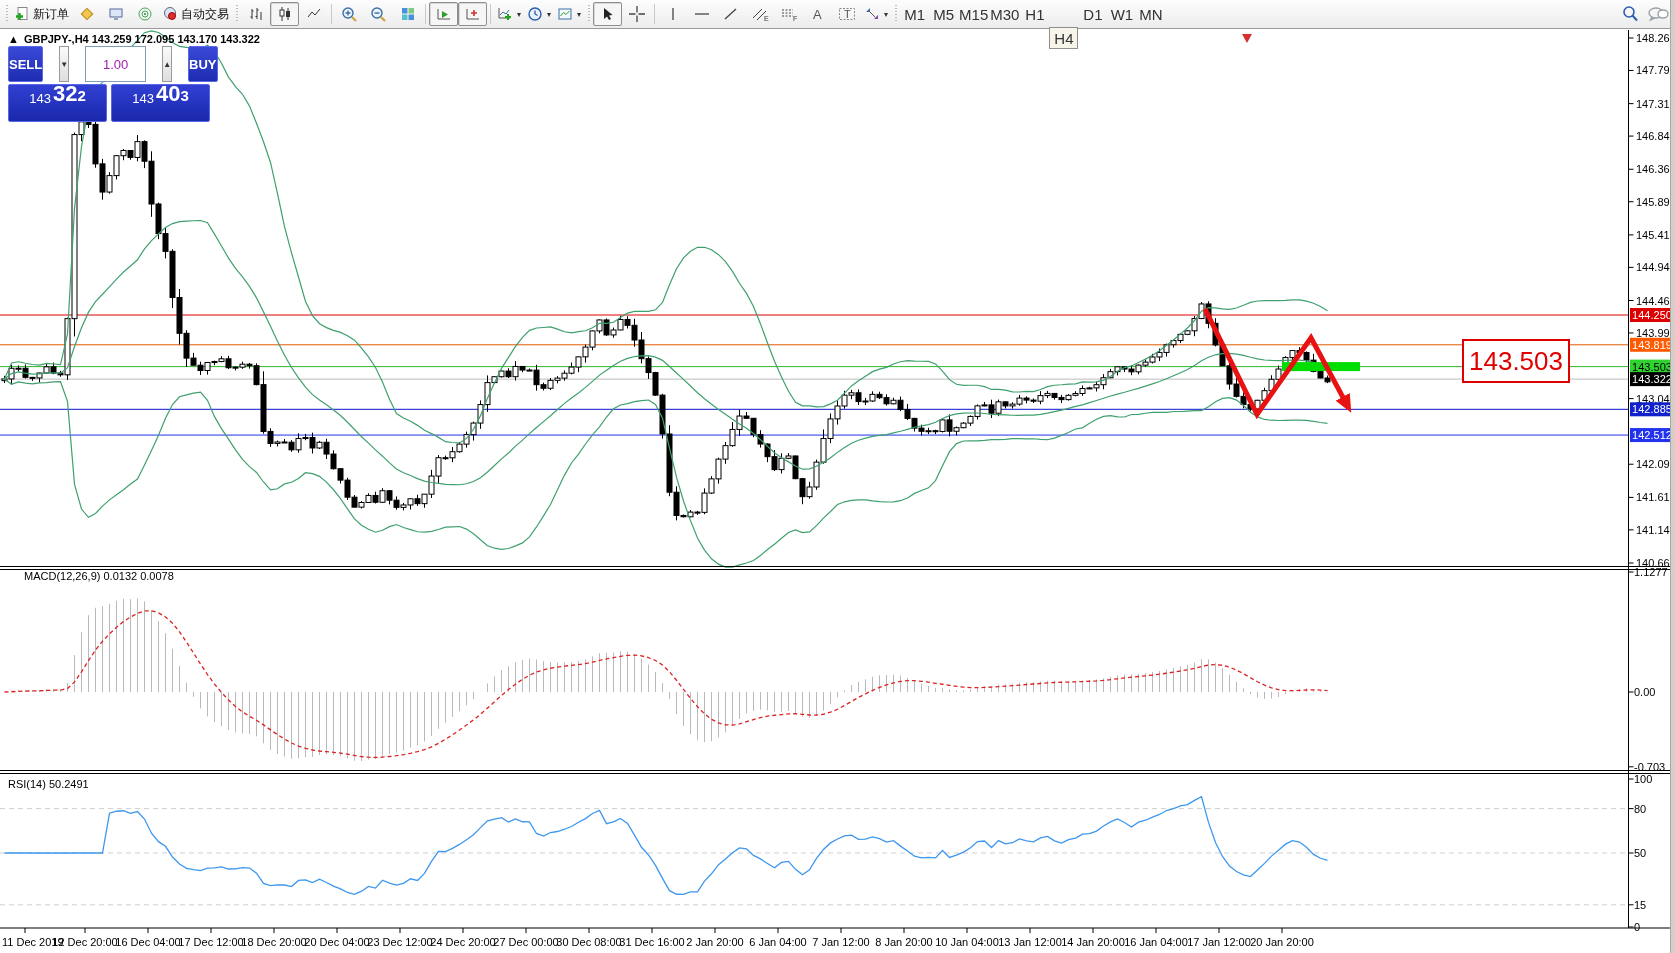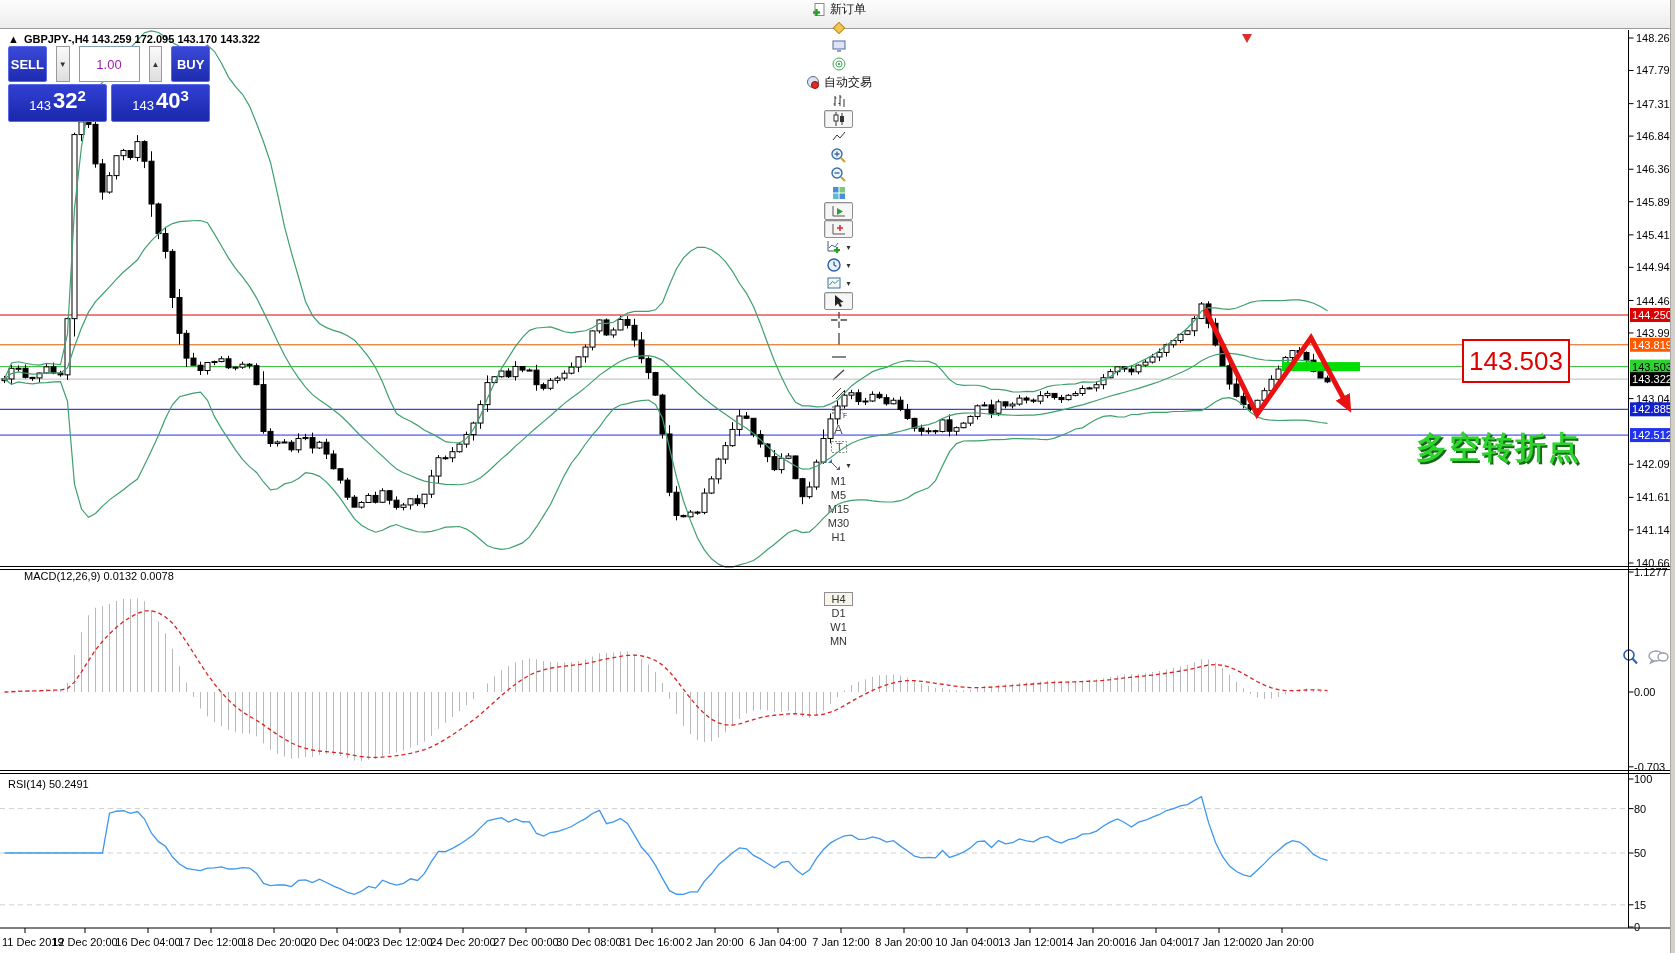--- a/index.html
+++ b/index.html
@@ -2,56 +2,56 @@
 <html><head>
 <meta charset="utf-8">
 <title>MT4 GBPJPY H4</title>
 <style>
   html,body{margin:0;padding:0;background:#fff;}
   .app{position:relative;width:1675px;height:953px;overflow:hidden;background:#fff;
        font-family:"Liberation Sans","DejaVu Sans",sans-serif;-webkit-font-smoothing:none;}
   
   .toolbar{position:absolute;left:0;top:0;width:1675px;height:29px;
     background:linear-gradient(#fdfdfd,#ececec);border-bottom:1px solid #9b9b9b;
-    display:flex;align-items:center;padding-left:2px;box-sizing:border-box;flex-direction:column;}
+    display:flex;align-items:center;padding-left:2px;box-sizing:border-box;}
   .handle{width:5px;height:18px;margin:0 2px;
     background-image:repeating-linear-gradient(#bbb 0 1px,transparent 1px 3px);
     background-size:2px 100%;background-repeat:no-repeat;background-position:center;}
   .sep{width:1px;height:20px;background:#c9c9c9;margin:0 3px;}
   .tbtn{height:22px;min-width:23px;display:flex;align-items:center;justify-content:center;
     gap:3px;border:1px solid transparent;border-radius:2px;padding:0 2px;background:transparent;
     font-size:12px;color:#222;cursor:default;}
   .tbtn.pressed{border:1px solid #8f8f8f;background:#f6f6f6;
     box-shadow:inset 1px 1px 0 rgba(0,0,0,.12);}
   .tbtn .lbl{font-size:12px;color:#111;white-space:nowrap;}
   .drop{font-size:8px;color:#333;margin-left:1px;}
-  .tf{font-size:11px;color:#333;min-width:27px;height:20px;display:flex;align-items:center;
+  .tf{font-size:15px;color:#333;min-width:27px;height:20px;display:flex;align-items:center;
       justify-content:center;border:1px solid transparent;}
   .tf.pressed{border:1px solid #8f8f8f;background:#f7f4ea;margin-top:48px;}
   .tb-right{margin-left:auto;display:flex;align-items:center;margin-right:6px;gap:8px;}
   
   .symbol-info{position:absolute;left:8px;top:33px;font-size:11px;font-weight:bold;color:#000;
     display:flex;align-items:center;gap:5px;}
   .chart-svg{position:absolute;left:0;top:30px;}
   .pane-label{position:absolute;font-size:11px;color:#000;}
   .macd-label{left:24px;top:570px;}
   .rsi-label{left:8px;top:778px;}
   
   .trade-panel{position:absolute;left:8px;top:46px;width:202px;}
-  .tp-row1{display:flex;gap:9px;height:36px;}
+  .tp-row1{display:flex;gap:16px;height:36px;}
   .btn-blue{background:linear-gradient(#3a4ad8,#1d2cb0);border:1px solid #5a68e8;border-radius:2px;
     color:#fff;font-weight:bold;font-size:13px;display:flex;align-items:center;justify-content:center;}
   .sell-btn,.buy-btn{width:53px;}
   .spin{width:17px;background:linear-gradient(#fafafa,#dedede);border:1px solid #9a9a9a;
     font-size:8px;color:#333;display:flex;align-items:center;justify-content:center;}
   .vol-input{width:55px;border:1px solid #7f9db9;font-size:13px;text-align:center;color:#a21caf;
     font-family:"Liberation Sans",sans-serif;}
   .tp-row2{display:flex;gap:4px;height:38px;margin-top:2px;}
   .price-box{flex:1;background:linear-gradient(#3140d2,#1a28ac);border:1px solid #5a68e8;border-radius:2px;
-    color:#fff;display:flex;align-items:flex-end;justify-content:center;padding-bottom:5px;}
+    color:#fff;display:flex;align-items:flex-end;justify-content:center;padding-bottom:12px;}
   .pp{font-size:13px;margin-right:2px;line-height:20px;}
   .pb{font-size:22px;font-weight:bold;line-height:30px;}
   .ps{font-size:15px;font-weight:bold;line-height:15px;align-self:flex-start;margin-top:3px;}
   
   .callout{position:absolute;left:1462px;top:339px;width:104px;height:40px;background:#fff;
     border:2px solid #e00000;color:#e00000;font-size:26px;text-align:center;line-height:40px;}
   .cn-note{position:absolute;left:1416px;top:427px;font-size:31px;font-weight:bold;color:#2ed32e;
     letter-spacing:2px;text-shadow:2px 2px 0 #156b15;white-space:nowrap;}
   .right-strip{position:absolute;right:0;top:0;width:4px;height:953px;background:#d4d0c8;
     border-left:1px solid #a8a8a8;}
@@ -1035,16 +1035,15 @@
         <span class="pb">40</span>
         <span class="ps">3</span>
       </div>
     </div>
   </div>
 
   <div class="pane-label macd-label">MACD(12,26,9) 0.0132 0.0078</div>
   <div class="pane-label rsi-label">RSI(14) 50.2491</div>
 
   <div class="callout">143.503</div>
-  <div class="cn-note">多空转折点</div>
 
   <div class="right-strip"></div>
 </div>
 
 </body></html>

